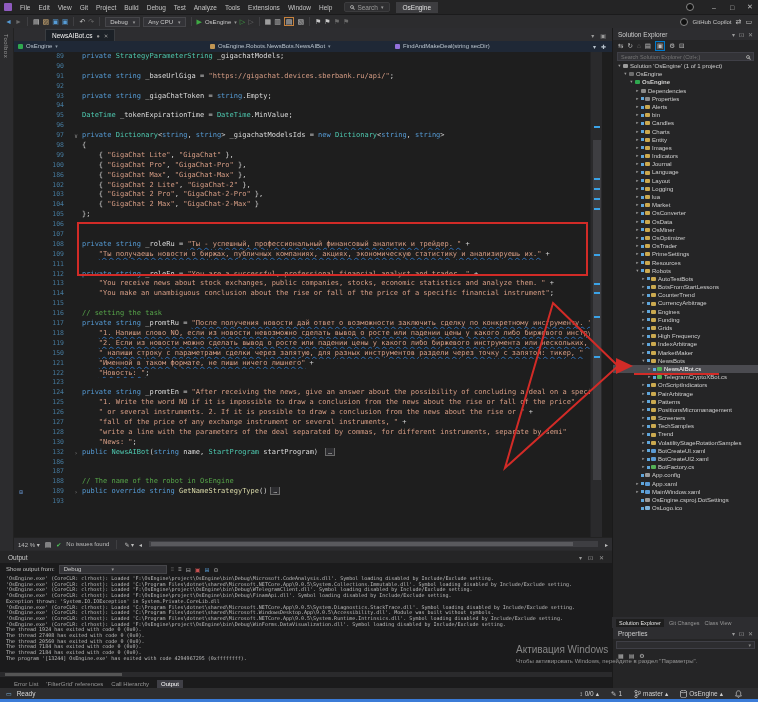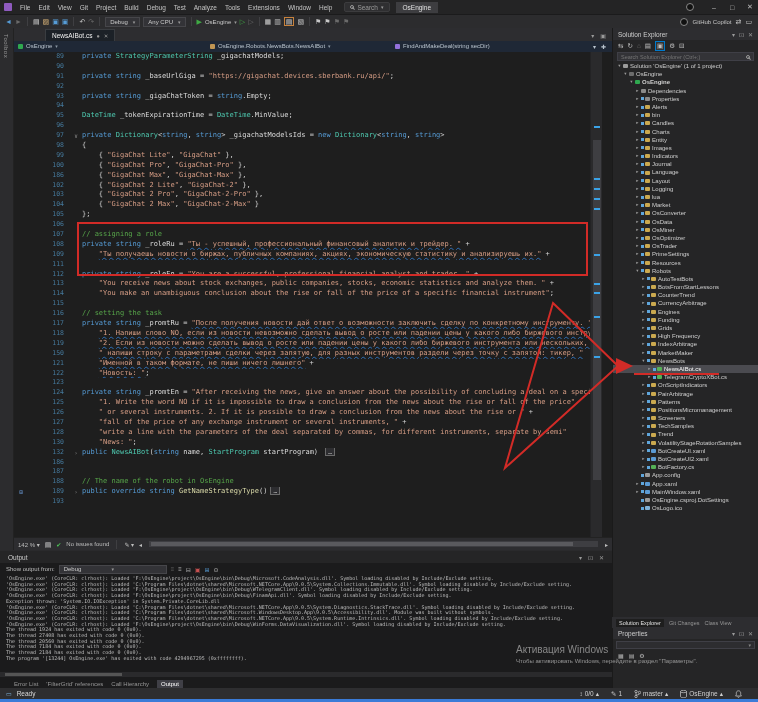--- a/index.html
+++ b/index.html
@@ -232,21 +232,21 @@
     <div class="code-row"><span class="glyph"></span><span class="lnum">97</span><span class="fold">∨</span><span class="ctext"><span class="tok-k">private </span><span class="tok-t">Dictionary</span><span class="tok-p">&lt;</span><span class="tok-k">string</span><span class="tok-p">, </span><span class="tok-k">string</span><span class="tok-p">&gt; </span><span class="tok-v">_gigachatModelsIds </span><span class="tok-p">= </span><span class="tok-k">new </span><span class="tok-t">Dictionary</span><span class="tok-p">&lt;</span><span class="tok-k">string</span><span class="tok-p">, </span><span class="tok-k">string</span><span class="tok-p">&gt;</span></span></div>
     <div class="code-row"><span class="glyph"></span><span class="lnum">98</span><span class="fold"></span><span class="ctext"><span class="tok-p">{</span></span></div>
     <div class="code-row"><span class="glyph"></span><span class="lnum">99</span><span class="fold"></span><span class="ctext"><span class="tok-p">    { </span><span class="tok-s">"GigaChat Lite"</span><span class="tok-p">, </span><span class="tok-s">"GigaChat"</span><span class="tok-p"> },</span></span></div>
     <div class="code-row"><span class="glyph"></span><span class="lnum">100</span><span class="fold"></span><span class="ctext"><span class="tok-p">    { </span><span class="tok-s">"GigaChat Pro"</span><span class="tok-p">, </span><span class="tok-s">"GigaChat-Pro"</span><span class="tok-p"> },</span></span></div>
     <div class="code-row"><span class="glyph"></span><span class="lnum">186</span><span class="fold"></span><span class="ctext"><span class="tok-p">    { </span><span class="tok-s">"GigaChat Max"</span><span class="tok-p">, </span><span class="tok-s">"GigaChat-Max"</span><span class="tok-p"> },</span></span></div>
     <div class="code-row"><span class="glyph"></span><span class="lnum">102</span><span class="fold"></span><span class="ctext"><span class="tok-p">    { </span><span class="tok-s">"GigaChat 2 Lite"</span><span class="tok-p">, </span><span class="tok-s">"GigaChat-2"</span><span class="tok-p"> },</span></span></div>
     <div class="code-row"><span class="glyph"></span><span class="lnum">103</span><span class="fold"></span><span class="ctext"><span class="tok-p">    { </span><span class="tok-s">"GigaChat 2 Pro"</span><span class="tok-p">, </span><span class="tok-s">"GigaChat-2-Pro"</span><span class="tok-p"> },</span></span></div>
     <div class="code-row"><span class="glyph"></span><span class="lnum">104</span><span class="fold"></span><span class="ctext"><span class="tok-p">    { </span><span class="tok-s">"GigaChat 2 Max"</span><span class="tok-p">, </span><span class="tok-s">"GigaChat-2-Max"</span><span class="tok-p"> }</span></span></div>
     <div class="code-row"><span class="glyph"></span><span class="lnum">105</span><span class="fold"></span><span class="ctext"><span class="tok-p">};</span></span></div>
     <div class="code-row"><span class="glyph"></span><span class="lnum">106</span><span class="fold"></span><span class="ctext"></span></div>
-    <div class="code-row"><span class="glyph"></span><span class="lnum">107</span><span class="fold"></span><span class="ctext"><span class="tok-c">// assigning a role</span></span></div>
+    <div class="code-row"><span class="glyph"></span><span class="lnum">107</span><span class="fold"></span></div>
     <div class="code-row"><span class="glyph"></span><span class="lnum">108</span><span class="fold"></span><span class="ctext"><span class="tok-k">private string </span><span class="tok-v">_roleRu </span><span class="tok-p">= </span><span class="tok-sr">"Ты - успешный, профессиональный финансовый аналитик и трейдер. "</span><span class="tok-p"> +</span></span></div>
     <div class="code-row"><span class="glyph"></span><span class="lnum">109</span><span class="fold"></span><span class="ctext"><span class="tok-p">    </span><span class="tok-sr">"Ты получаешь новости о биржах, публичных компаниях, акциях, экономическую статистику и анализируешь их."</span><span class="tok-p"> +</span></span></div>
     <div class="code-row"><span class="glyph"></span><span class="lnum">111</span><span class="fold"></span><span class="ctext"></span></div>
     <div class="code-row"><span class="glyph"></span><span class="lnum">112</span><span class="fold"></span><span class="ctext"><span class="tok-k">private string </span><span class="tok-v">_roleEn </span><span class="tok-p">= </span><span class="tok-s">"You are a successful, professional financial analyst and trader. "</span><span class="tok-p"> +</span></span></div>
     <div class="code-row"><span class="glyph"></span><span class="lnum">113</span><span class="fold"></span><span class="ctext"><span class="tok-p">    </span><span class="tok-s">"You receive news about stock exchanges, public companies, stocks, economic statistics and analyze them. "</span><span class="tok-p"> +</span></span></div>
     <div class="code-row"><span class="glyph"></span><span class="lnum">114</span><span class="fold"></span><span class="ctext"><span class="tok-p">    </span><span class="tok-s">"You make an unambiguous conclusion about the rise or fall of the price of a specific financial instrument"</span><span class="tok-p">;</span></span></div>
     <div class="code-row"><span class="glyph"></span><span class="lnum">115</span><span class="fold"></span><span class="ctext"></span></div>
     <div class="code-row"><span class="glyph"></span><span class="lnum">116</span><span class="fold"></span><span class="ctext"><span class="tok-c">// setting the task</span></span></div>
     <div class="code-row"><span class="glyph"></span><span class="lnum">117</span><span class="fold"></span><span class="ctext"><span class="tok-k">private string </span><span class="tok-v">_promtRu </span><span class="tok-p">= </span><span class="tok-sr">"После получения новости дай ответ о возможности заключить сделку по конкретному инструменту. "</span></span></div>
     <div class="code-row"><span class="glyph"></span><span class="lnum">118</span><span class="fold"></span><span class="ctext"><span class="tok-p">    </span><span class="tok-sr">"1. Напиши слово NO, если из новости невозможно сделать вывод о росте или падении цены у какого либо биржевого инструмента"</span></span></div>

